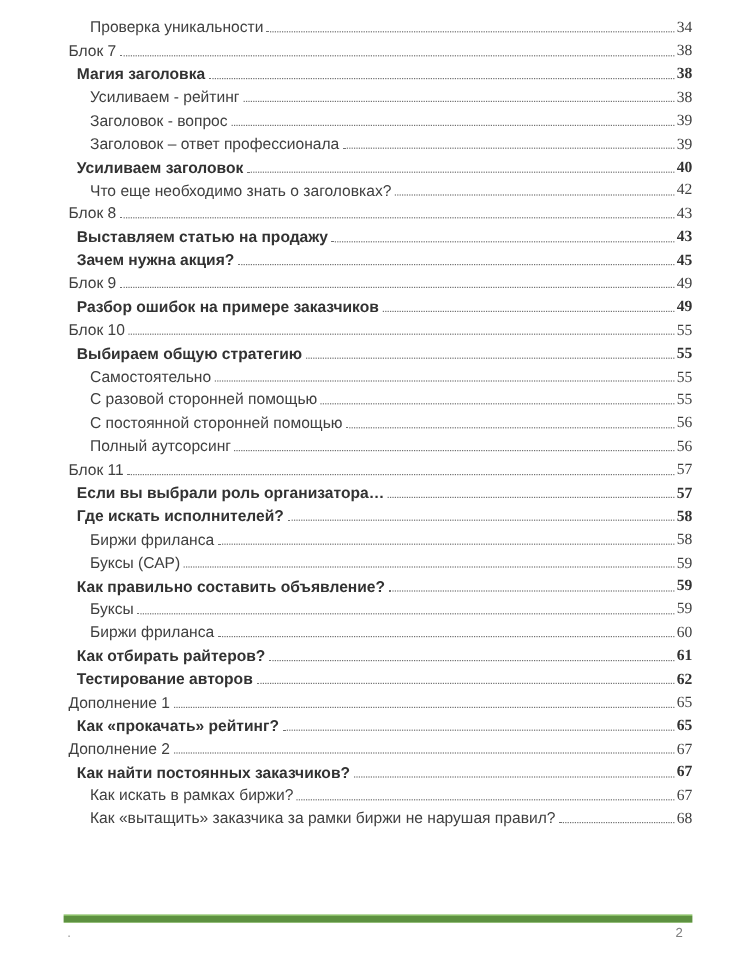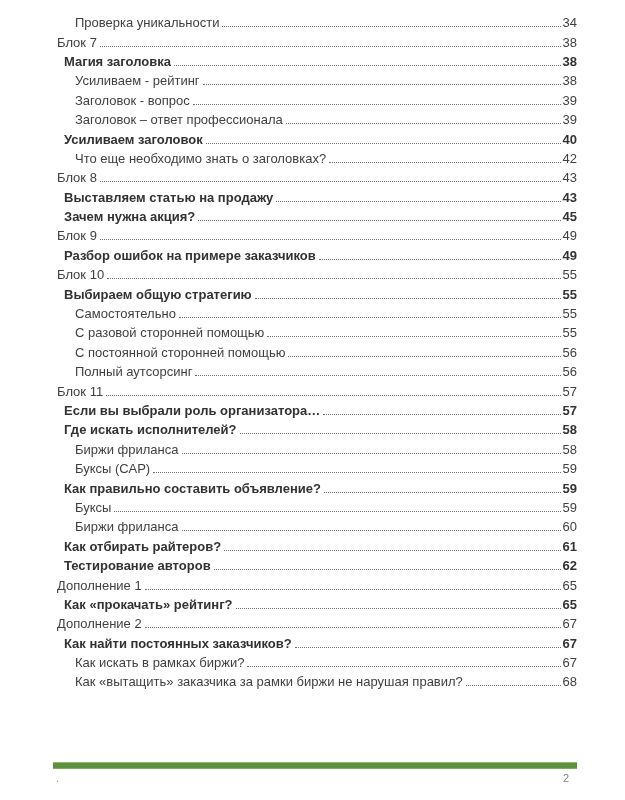--- a/index.html
+++ b/index.html
@@ -28,21 +28,21 @@
     cursor: default;
   }
   .toc-label { white-space: nowrap; }
   .leader {
     flex: 1 1 auto;
     min-width: 8px;
     height: 8px;
     margin: 0 2px 0 3px;
     border-bottom: 1px dotted #6f6f6f;
   }
-  .pagenum { white-space: nowrap; }
+  .pagenum { white-space: nowrap; font-family: Liberation Serif, serif; }
   .lvl0 { padding-left: 4px; }
   .lvl1 { padding-left: 11px; }
   .lvl2 { padding-left: 22px; }
   .bold { font-weight: bold; color: #323232; }
   .footer-bar {
     position: absolute;
     left: 53px; top: 762px;
     width: 524px; height: 7px;
     background: #69a84d; 
   }

